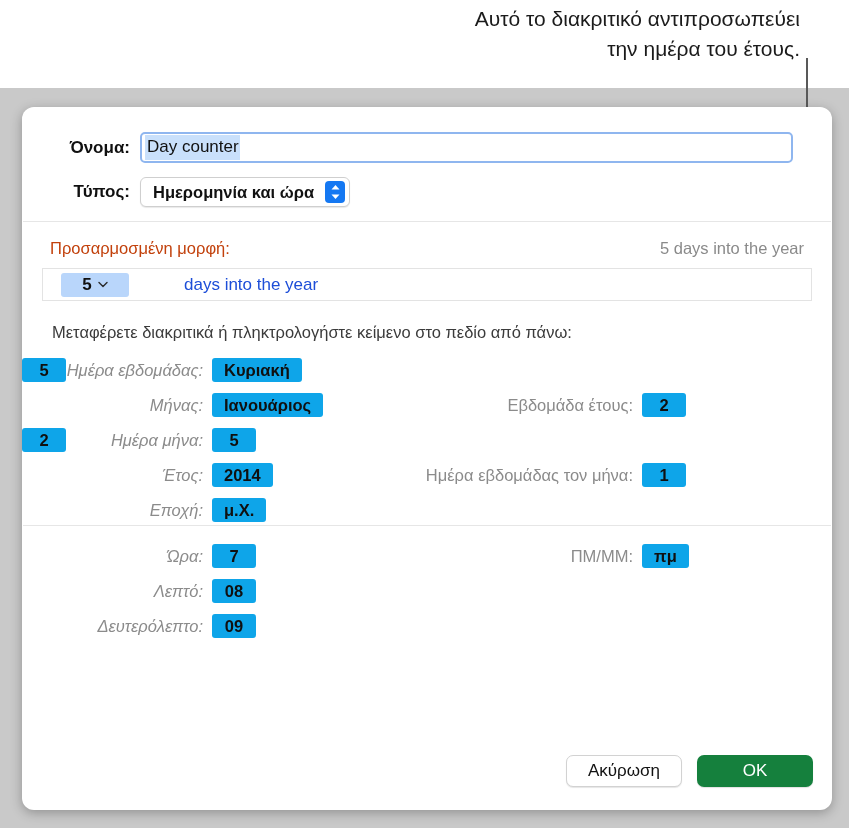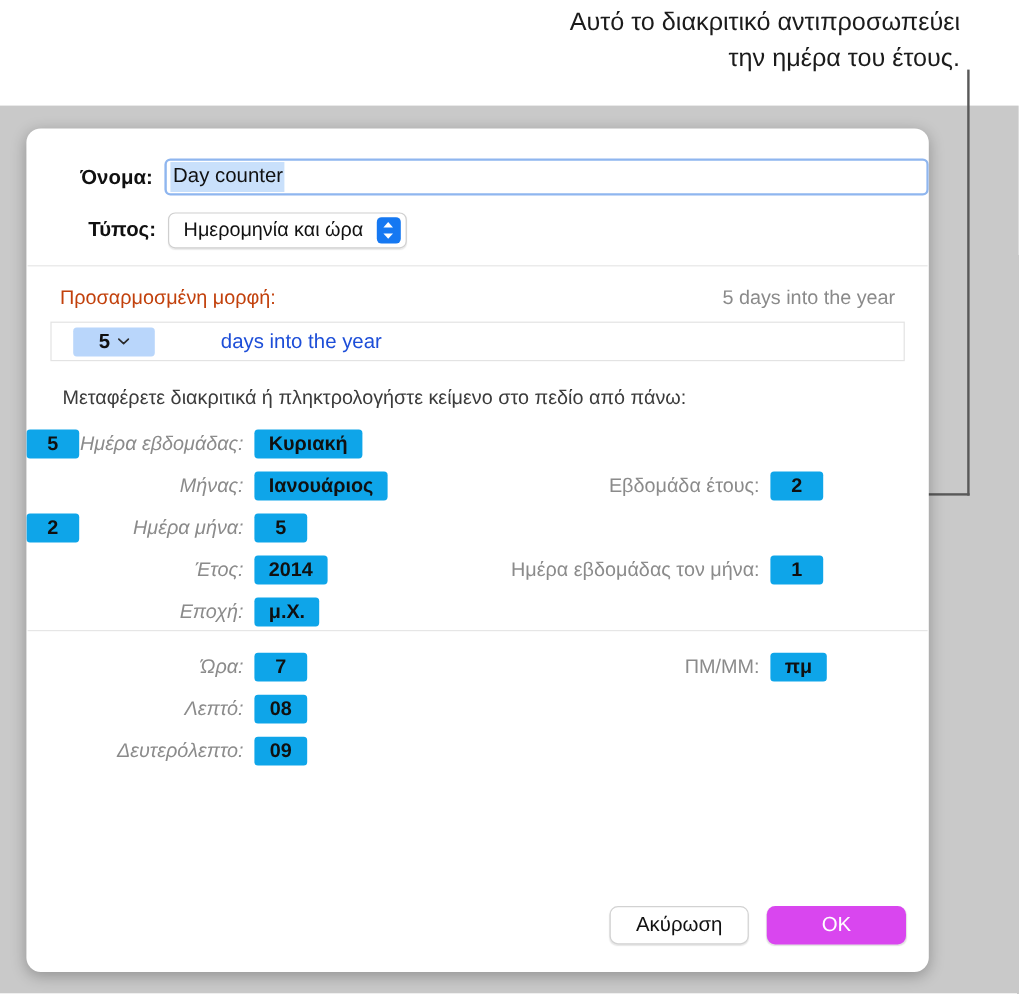--- a/index.html
+++ b/index.html
@@ -49,21 +49,21 @@
     width: 849px;
     height: 740px;
     background: #c9c9c9;
   }
 
   
   .dialog {
     position: absolute;
     left: 22px;
     top: 107px;
-    width: 752px;
+    width: 810px;
     height: 703px;
     background: #ffffff;
     border-radius: 12px;
     box-shadow: 0 3px 12px rgba(0,0,0,.28);
     overflow: hidden;
   }
 
   
   .top-section { padding: 25px 0 0 0; position: relative; }
 
@@ -102,20 +102,21 @@
   .popup-button {
     height: 30px;
     display: inline-flex;
     align-items: center;
     background: #ffffff;
     border: 1px solid #cfcfcf;
     border-radius: 6px;
     box-shadow: 0 1px 1px rgba(0,0,0,.09);
     padding: 0 4px 0 12px;
     gap: 11px;
+    font-weight: bold;
   }
   .popup-button .pb-label {
     font-size: 16.5px;
     color: #111;
   }
   .pb-chevrons {
     width: 20px;
     height: 22px;
     border-radius: 4px;
     background: #1578f2;
@@ -253,21 +254,21 @@
     cursor: default;
   }
   .btn-cancel {
     background: #ffffff;
     color: #111;
     border: 1px solid #d2d2d2;
     box-shadow: 0 1px 1px rgba(0,0,0,.10);
     min-width: 116px;
   }
   .btn-ok {
-    background: #d946ef;
+    background: #15803d;
     color: #ffffff;
     min-width: 116px;
     box-shadow: 0 1px 1px rgba(0,0,0,.12);
   }
 </style>
 </head>
 <body>
 
 <div class="callout-text">
   <div>Αυτό το διακριτικό αντιπροσωπεύει</div>

